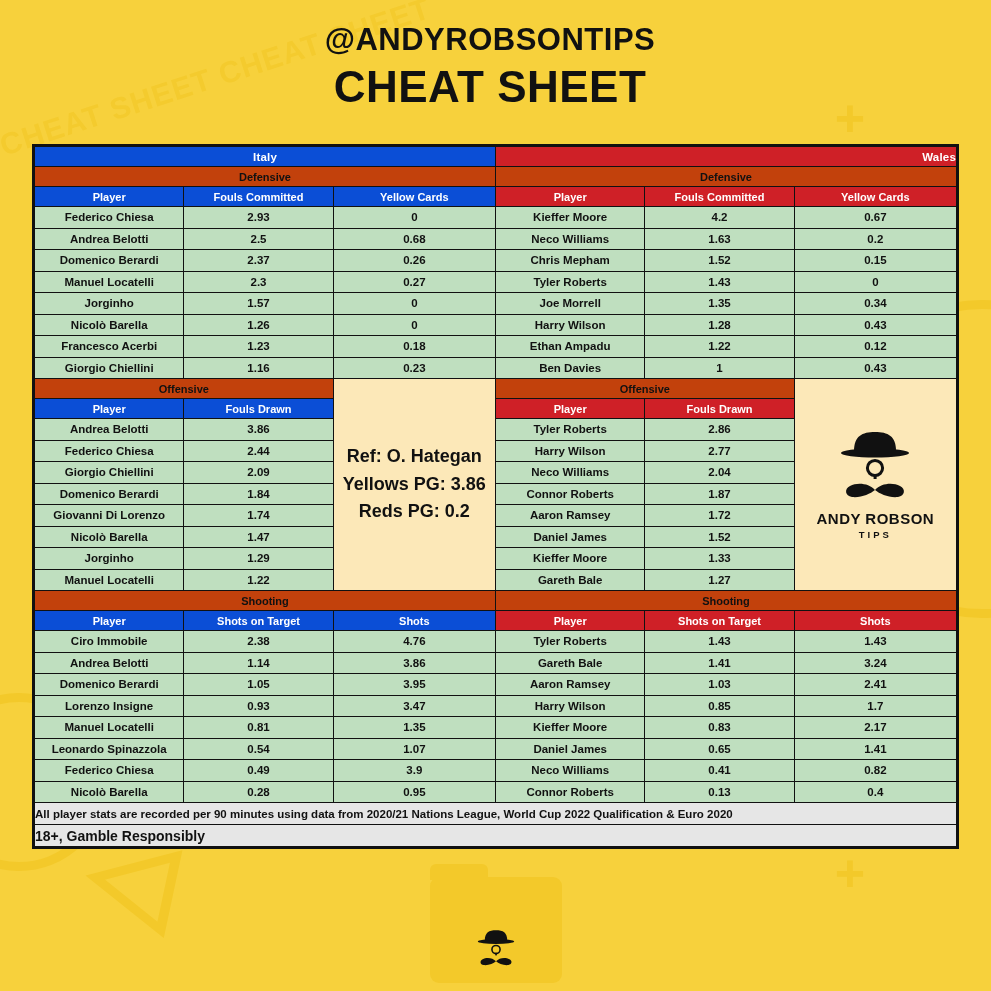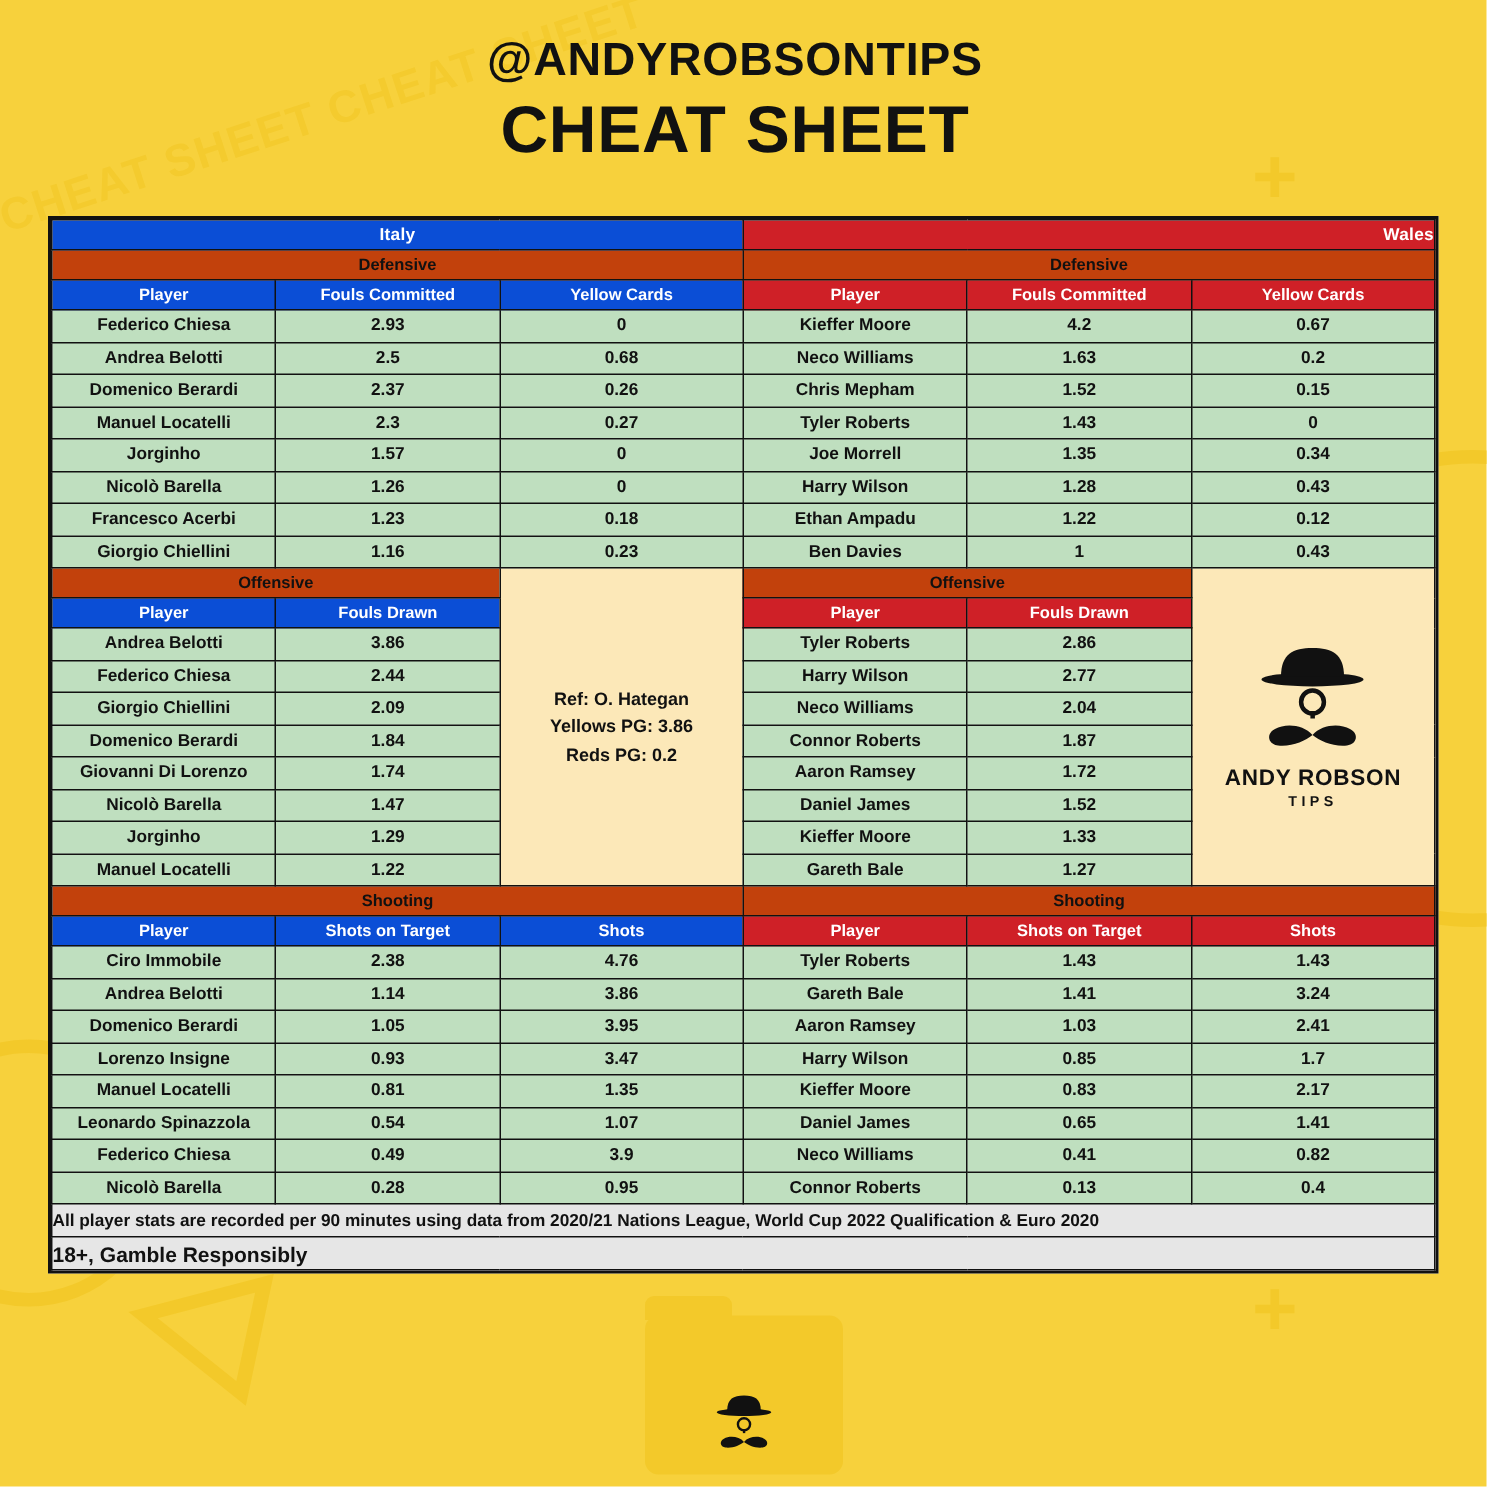--- a/index.html
+++ b/index.html
@@ -31,21 +31,21 @@
   td,th{border:1px solid #111;padding:0;}
   .teamhead{font-size:11.5px;font-weight:800;color:#fff;text-align:center;height:19px;letter-spacing:.2px;}
   .italy{background:#0b4ed6;}
   .wales{background:#cf2027;text-align:right;}
   .section{background:#c2410c;font-size:11px;font-weight:700;color:#111;text-align:center;height:19px;}
   .colhead{font-size:11px;font-weight:800;color:#fff;text-align:center;height:19px;}
   .colhead.italy{background:#0b4ed6;}
   .colhead.wales{background:#cf2027;}
   .cell{background:#bfdfbf;font-size:11.5px;font-weight:700;color:#111;text-align:center;height:20.5px;}
   .cell.name{font-weight:800;}
-  .refbox{background:#fce8b8;text-align:center;vertical-align:middle;font-size:12px;font-weight:700;color:#111;line-height:1.55;}
+  .refbox{background:#fce8b8;text-align:center;vertical-align:middle;font-size:18px;font-weight:700;color:#111;line-height:1.55;}
   .logobox{background:#fce8b8;text-align:right;vertical-align:middle;}
   .footer{background:#e6e6e6;font-size:11.5px;font-weight:800;color:#111;height:21px;}
   .footer2{background:#e6e6e6;font-size:14px;font-weight:800;color:#111;text-align:left;height:21px;}
 
   .logo-wrap{display:flex;flex-direction:column;align-items:center;justify-content:center;gap:2px;padding:6px 0;}
   .logo-name{font-size:15px;font-weight:800;color:#111;letter-spacing:.5px;margin-top:4px;}
   .logo-sub{font-size:9.5px;font-weight:700;color:#111;letter-spacing:3px;}
 
   .bottom-folder{position:absolute;left:0;right:0;bottom:8px;display:flex;flex-direction:column;align-items:center;}
   .folder{width:132px;height:106px;background:#f3c92a;border-radius:9px;position:relative;}

